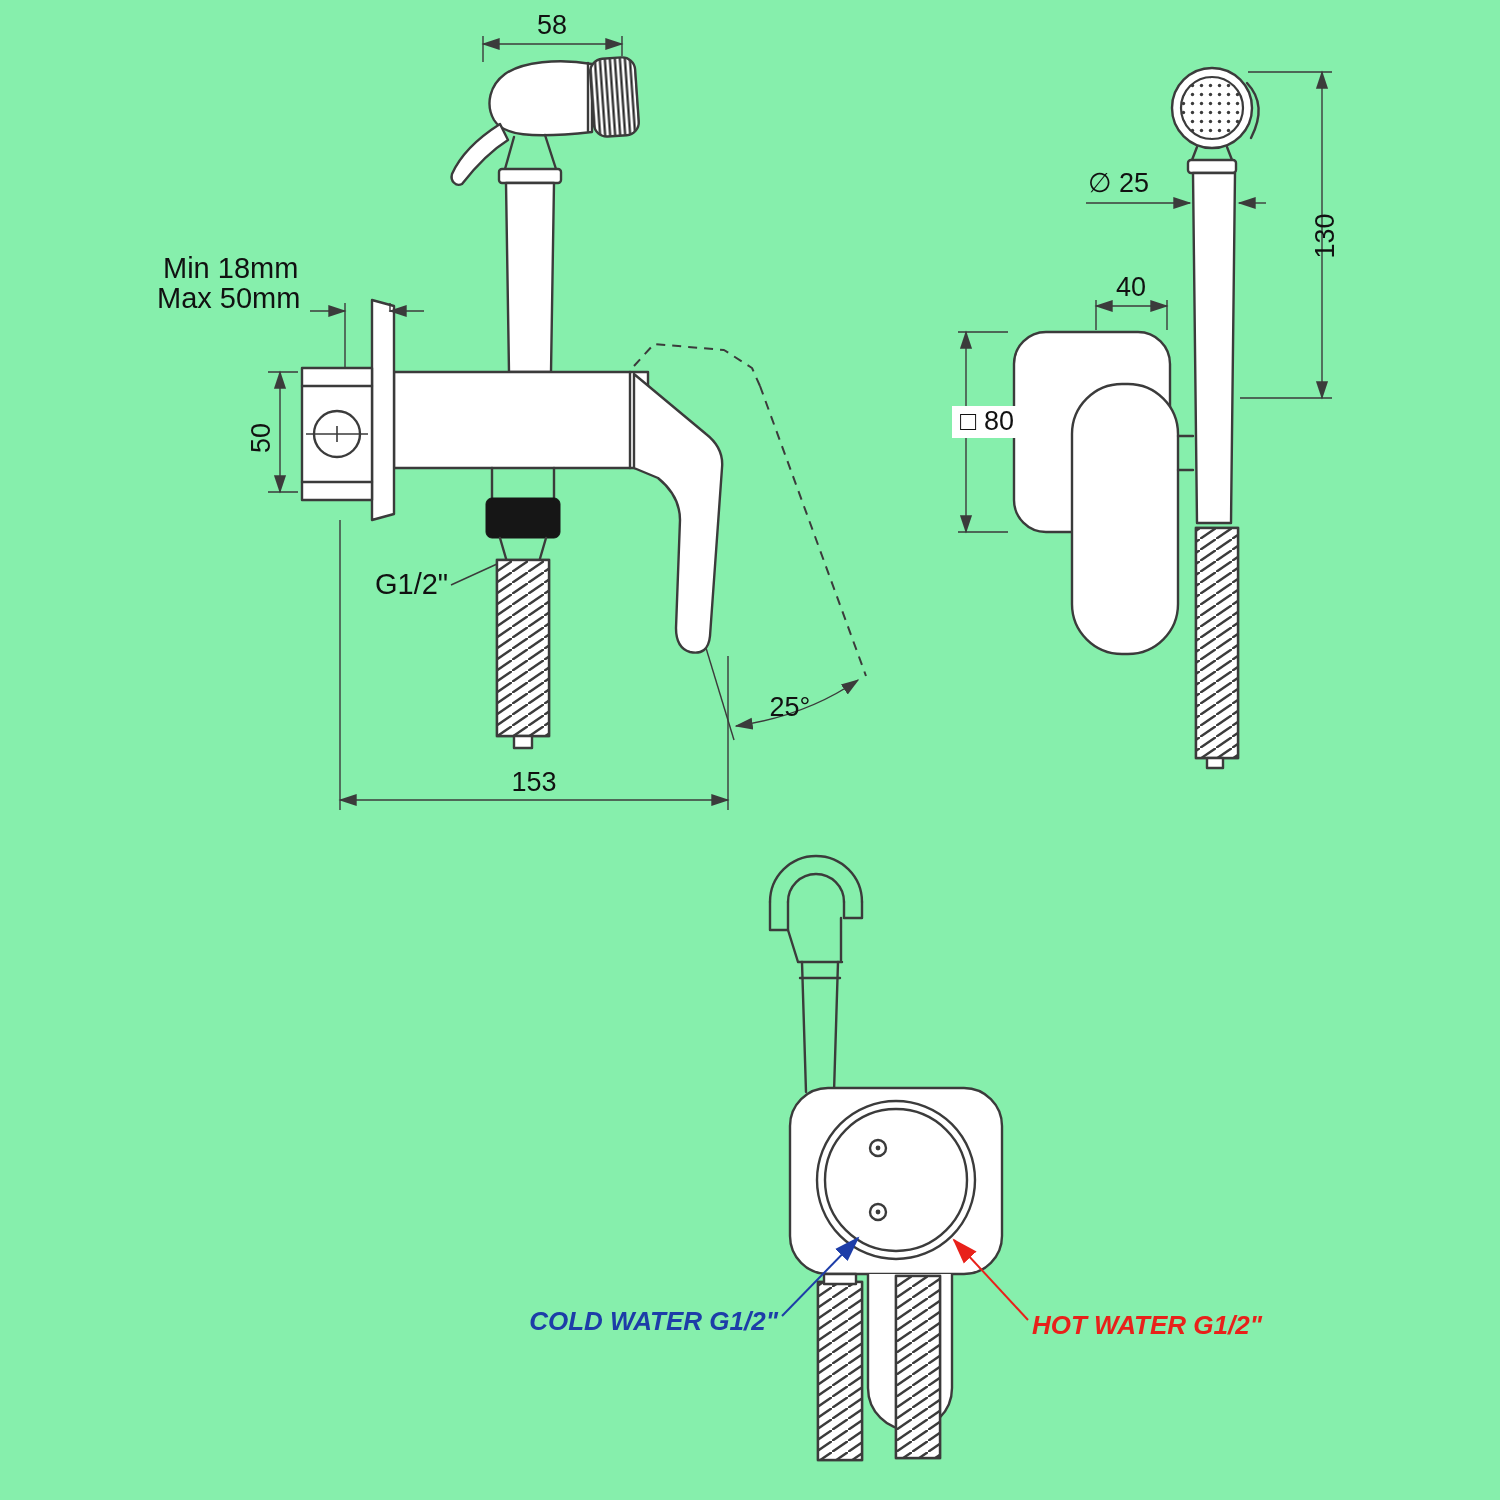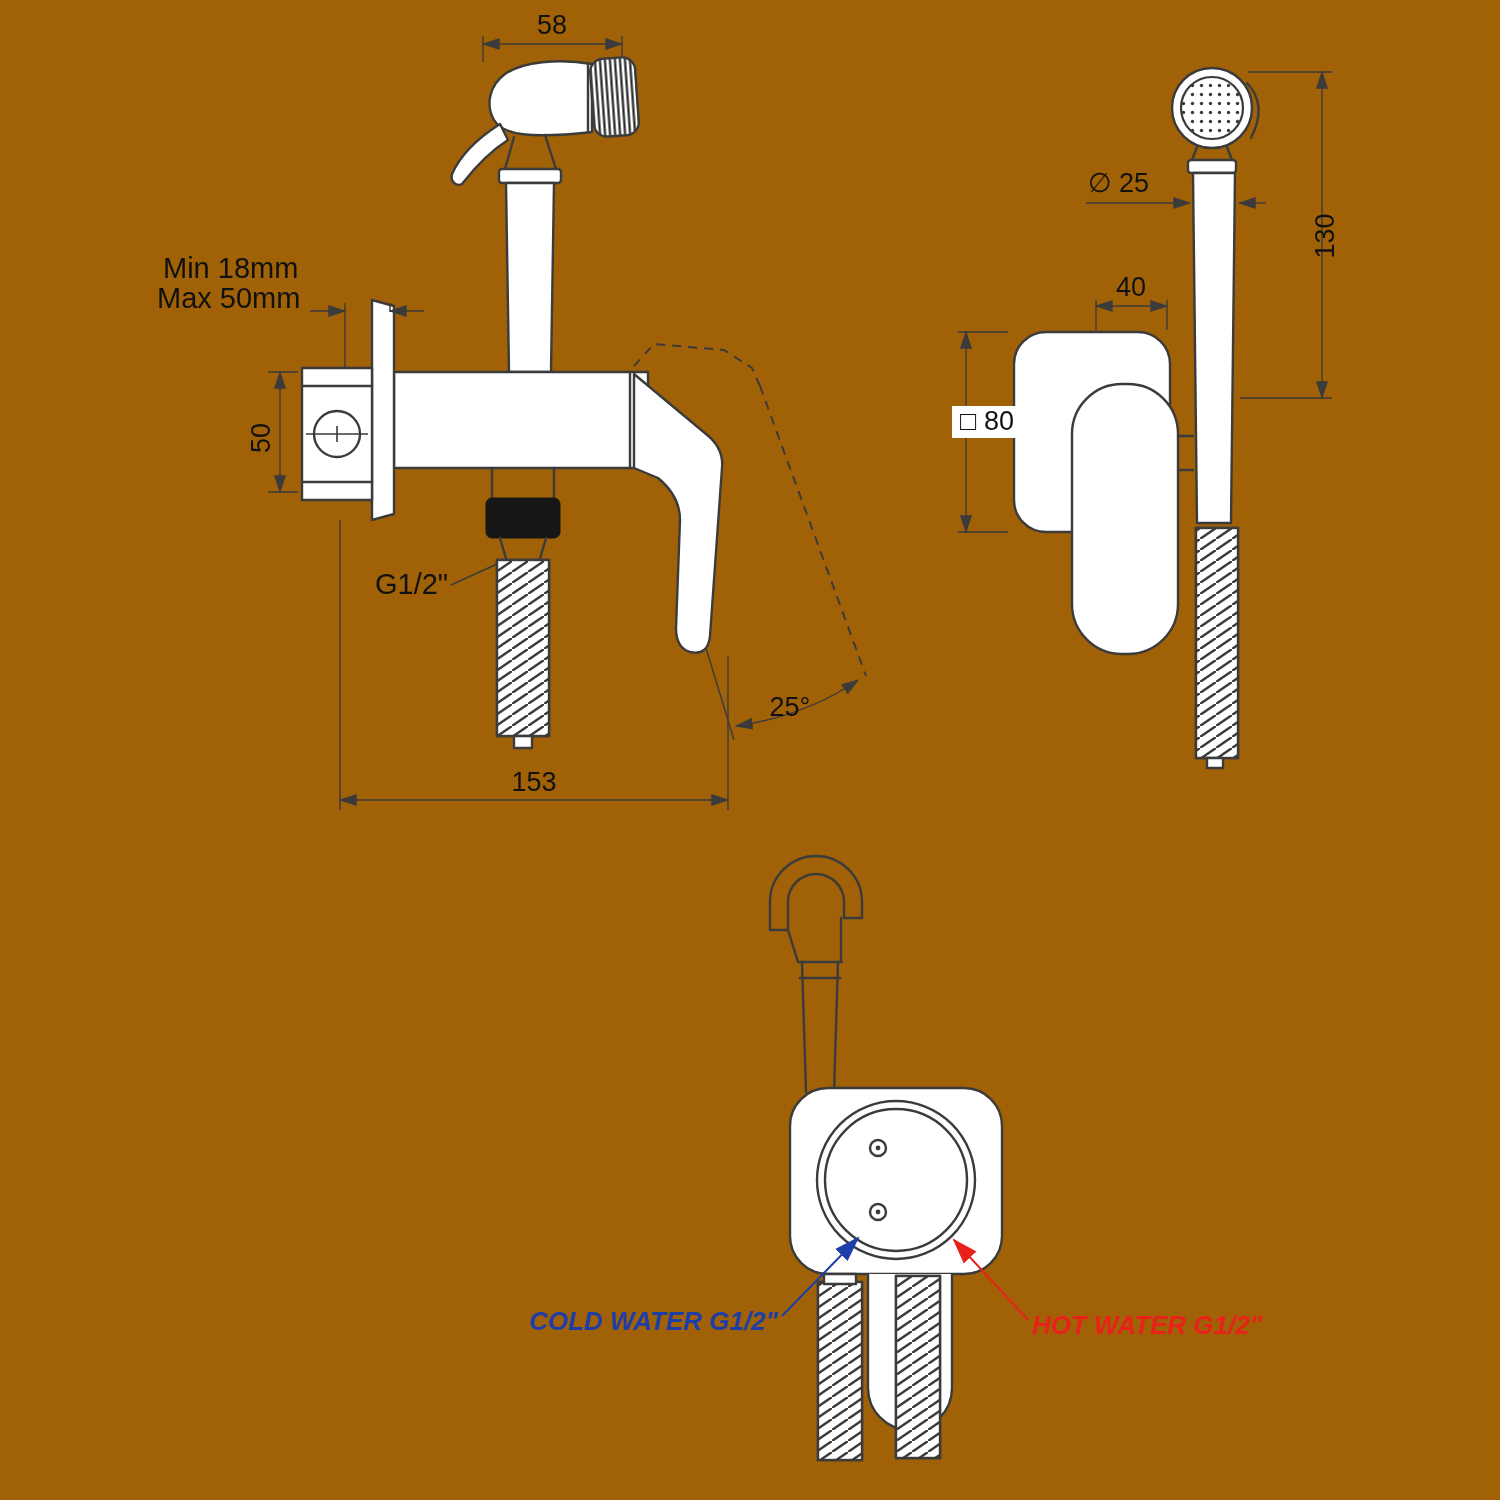--- a/index.html
+++ b/index.html
@@ -1,16 +1,16 @@
 <!DOCTYPE html>
 <html><head>
 <meta charset="utf-8">
 <style>
   html,body{margin:0;padding:0;background:#fff;}
-  .canvas{width:1500px;height:1500px;background:#a16207;position:relative;overflow:hidden;}
+  .canvas{width:1500px;height:1500px;background:#86efac;position:relative;overflow:hidden;}
   svg{display:block;}
   .ol{fill:none;stroke:#3b3b3b;stroke-width:2.4;stroke-linecap:round;stroke-linejoin:round;}
   .olf{fill:#ffffff;stroke:#3b3b3b;stroke-width:2.4;stroke-linejoin:round;}
   .thin{fill:none;stroke:#3b3b3b;stroke-width:1.6;}
   .dim{fill:none;stroke:#3b3b3b;stroke-width:1.4;}
   .dash{fill:none;stroke:#3b3b3b;stroke-width:2;stroke-dasharray:9 7;stroke-linejoin:round;}
   .blk{fill:#161616;stroke:#161616;}
   .t{font-family:"Liberation Sans",sans-serif;fill:#111;}
   .d27{font-size:27px;}
   .d29{font-size:29px;}

